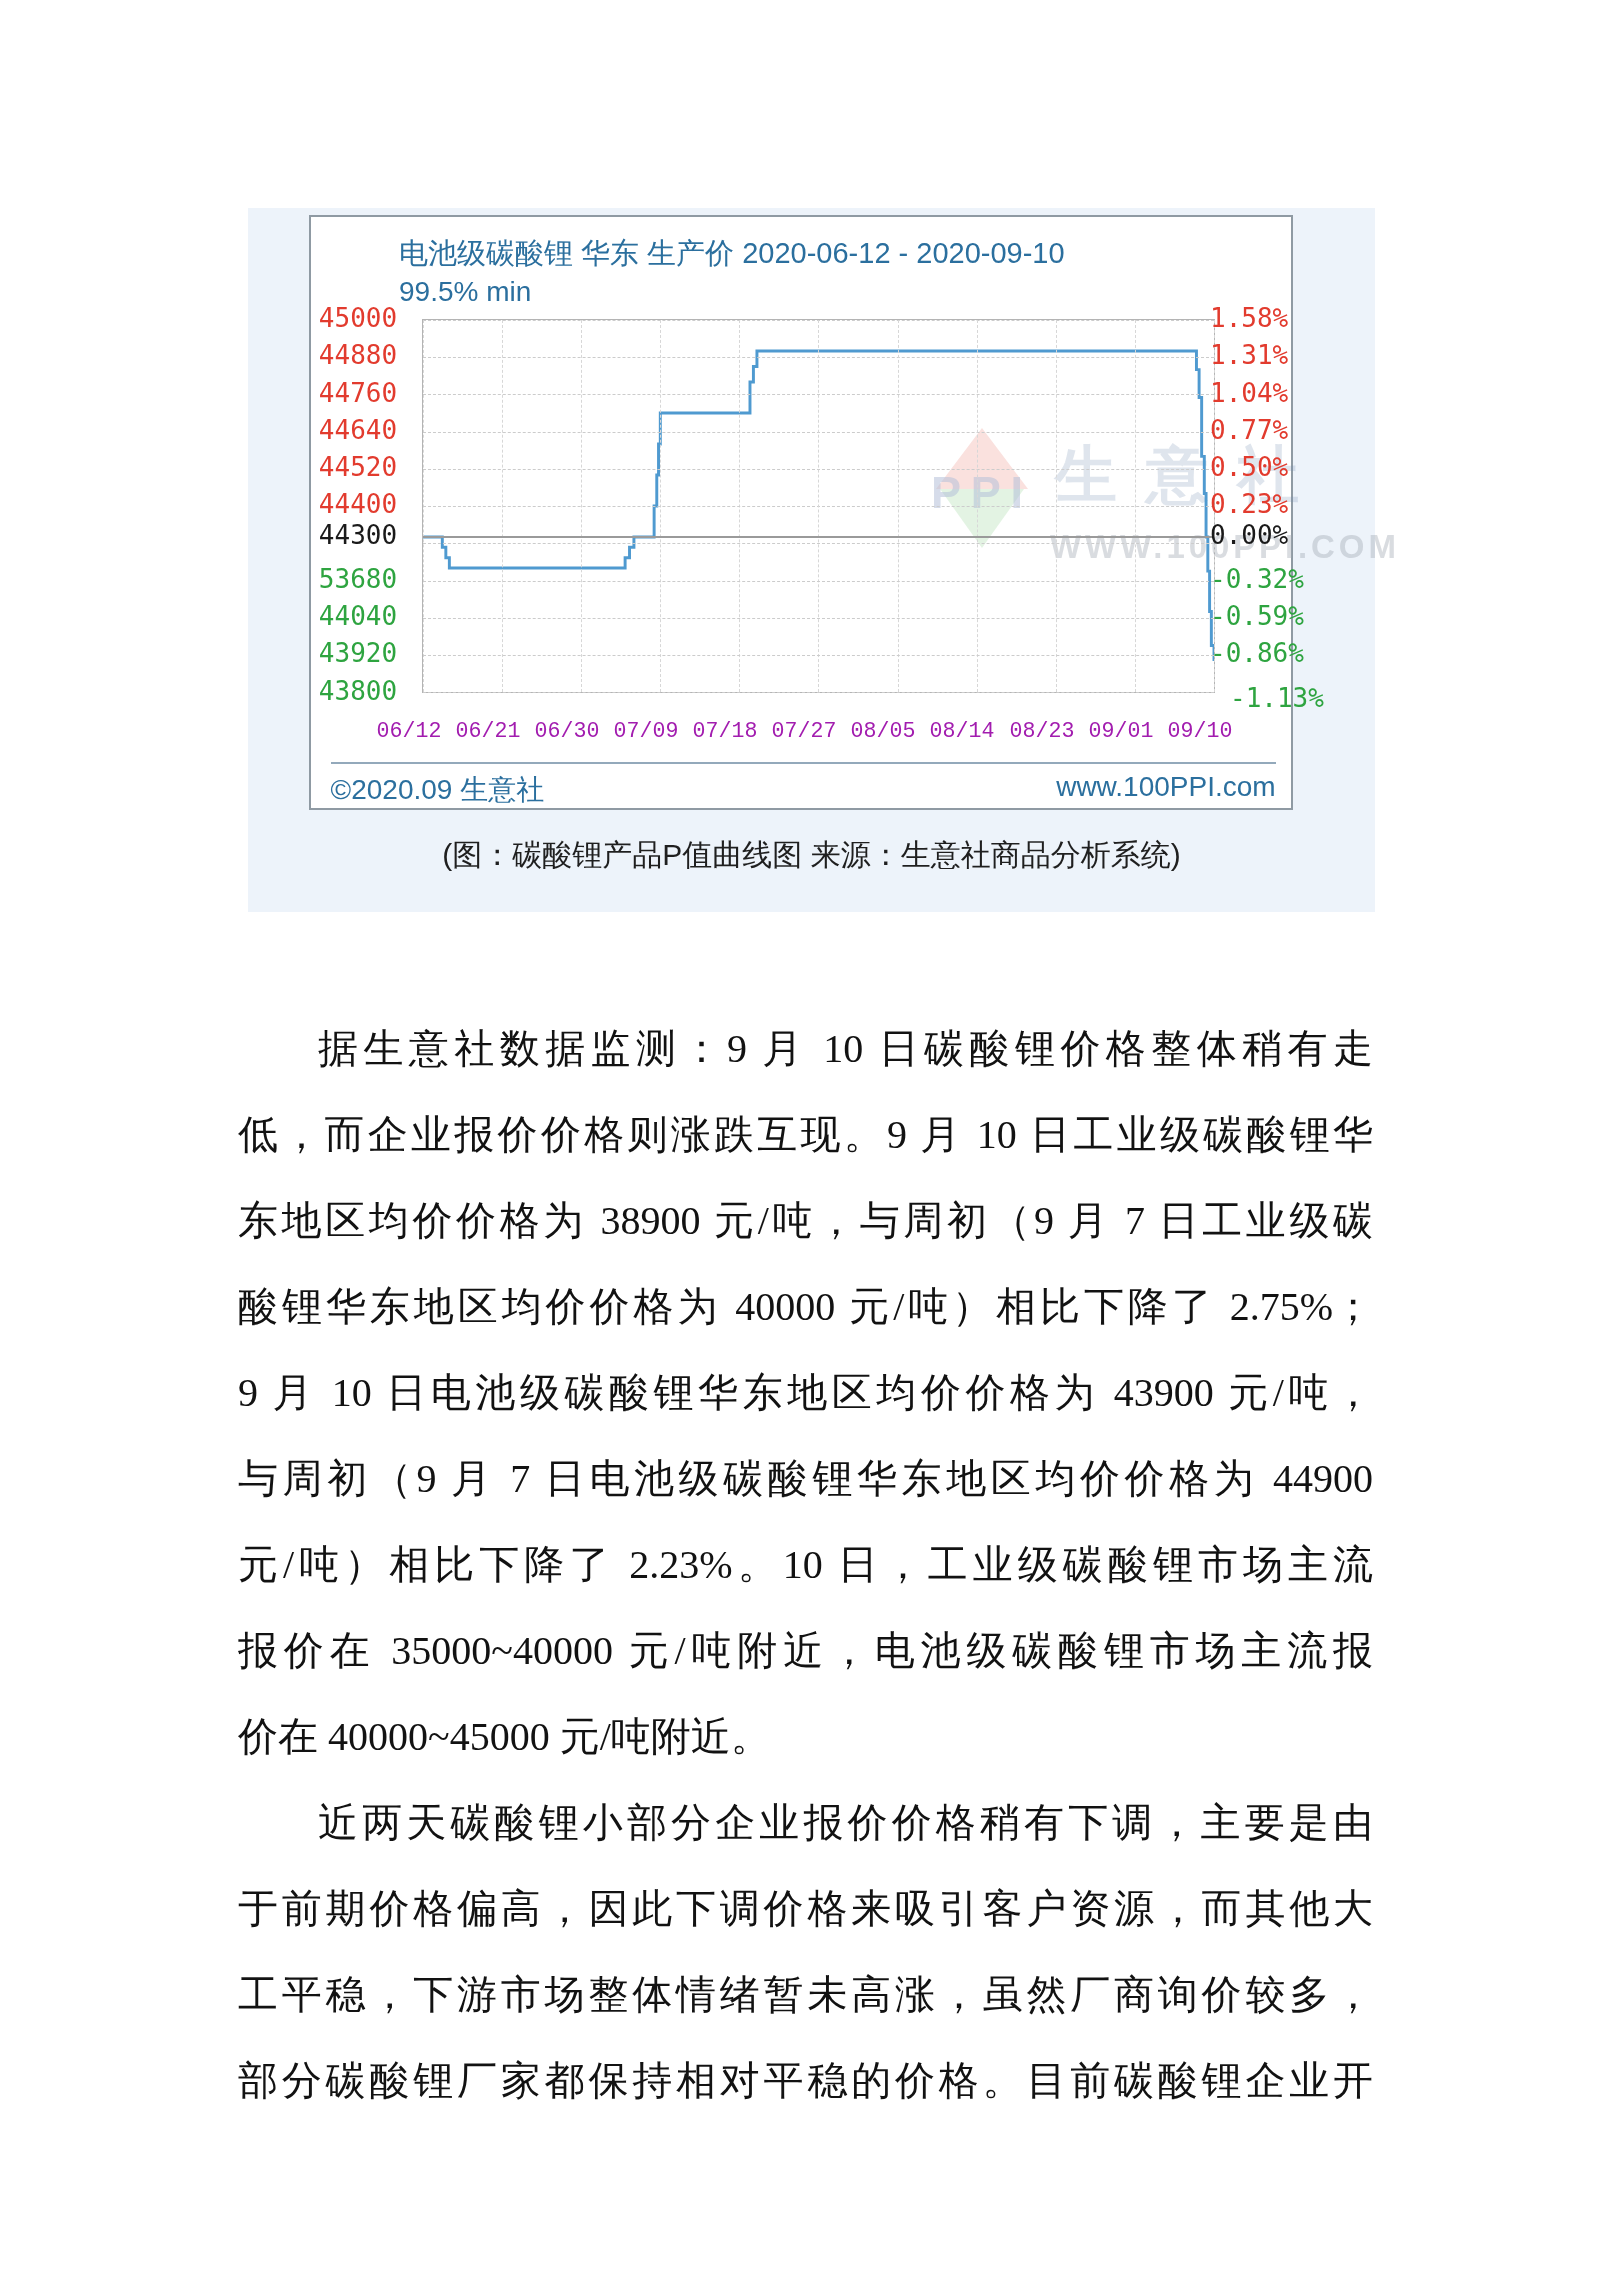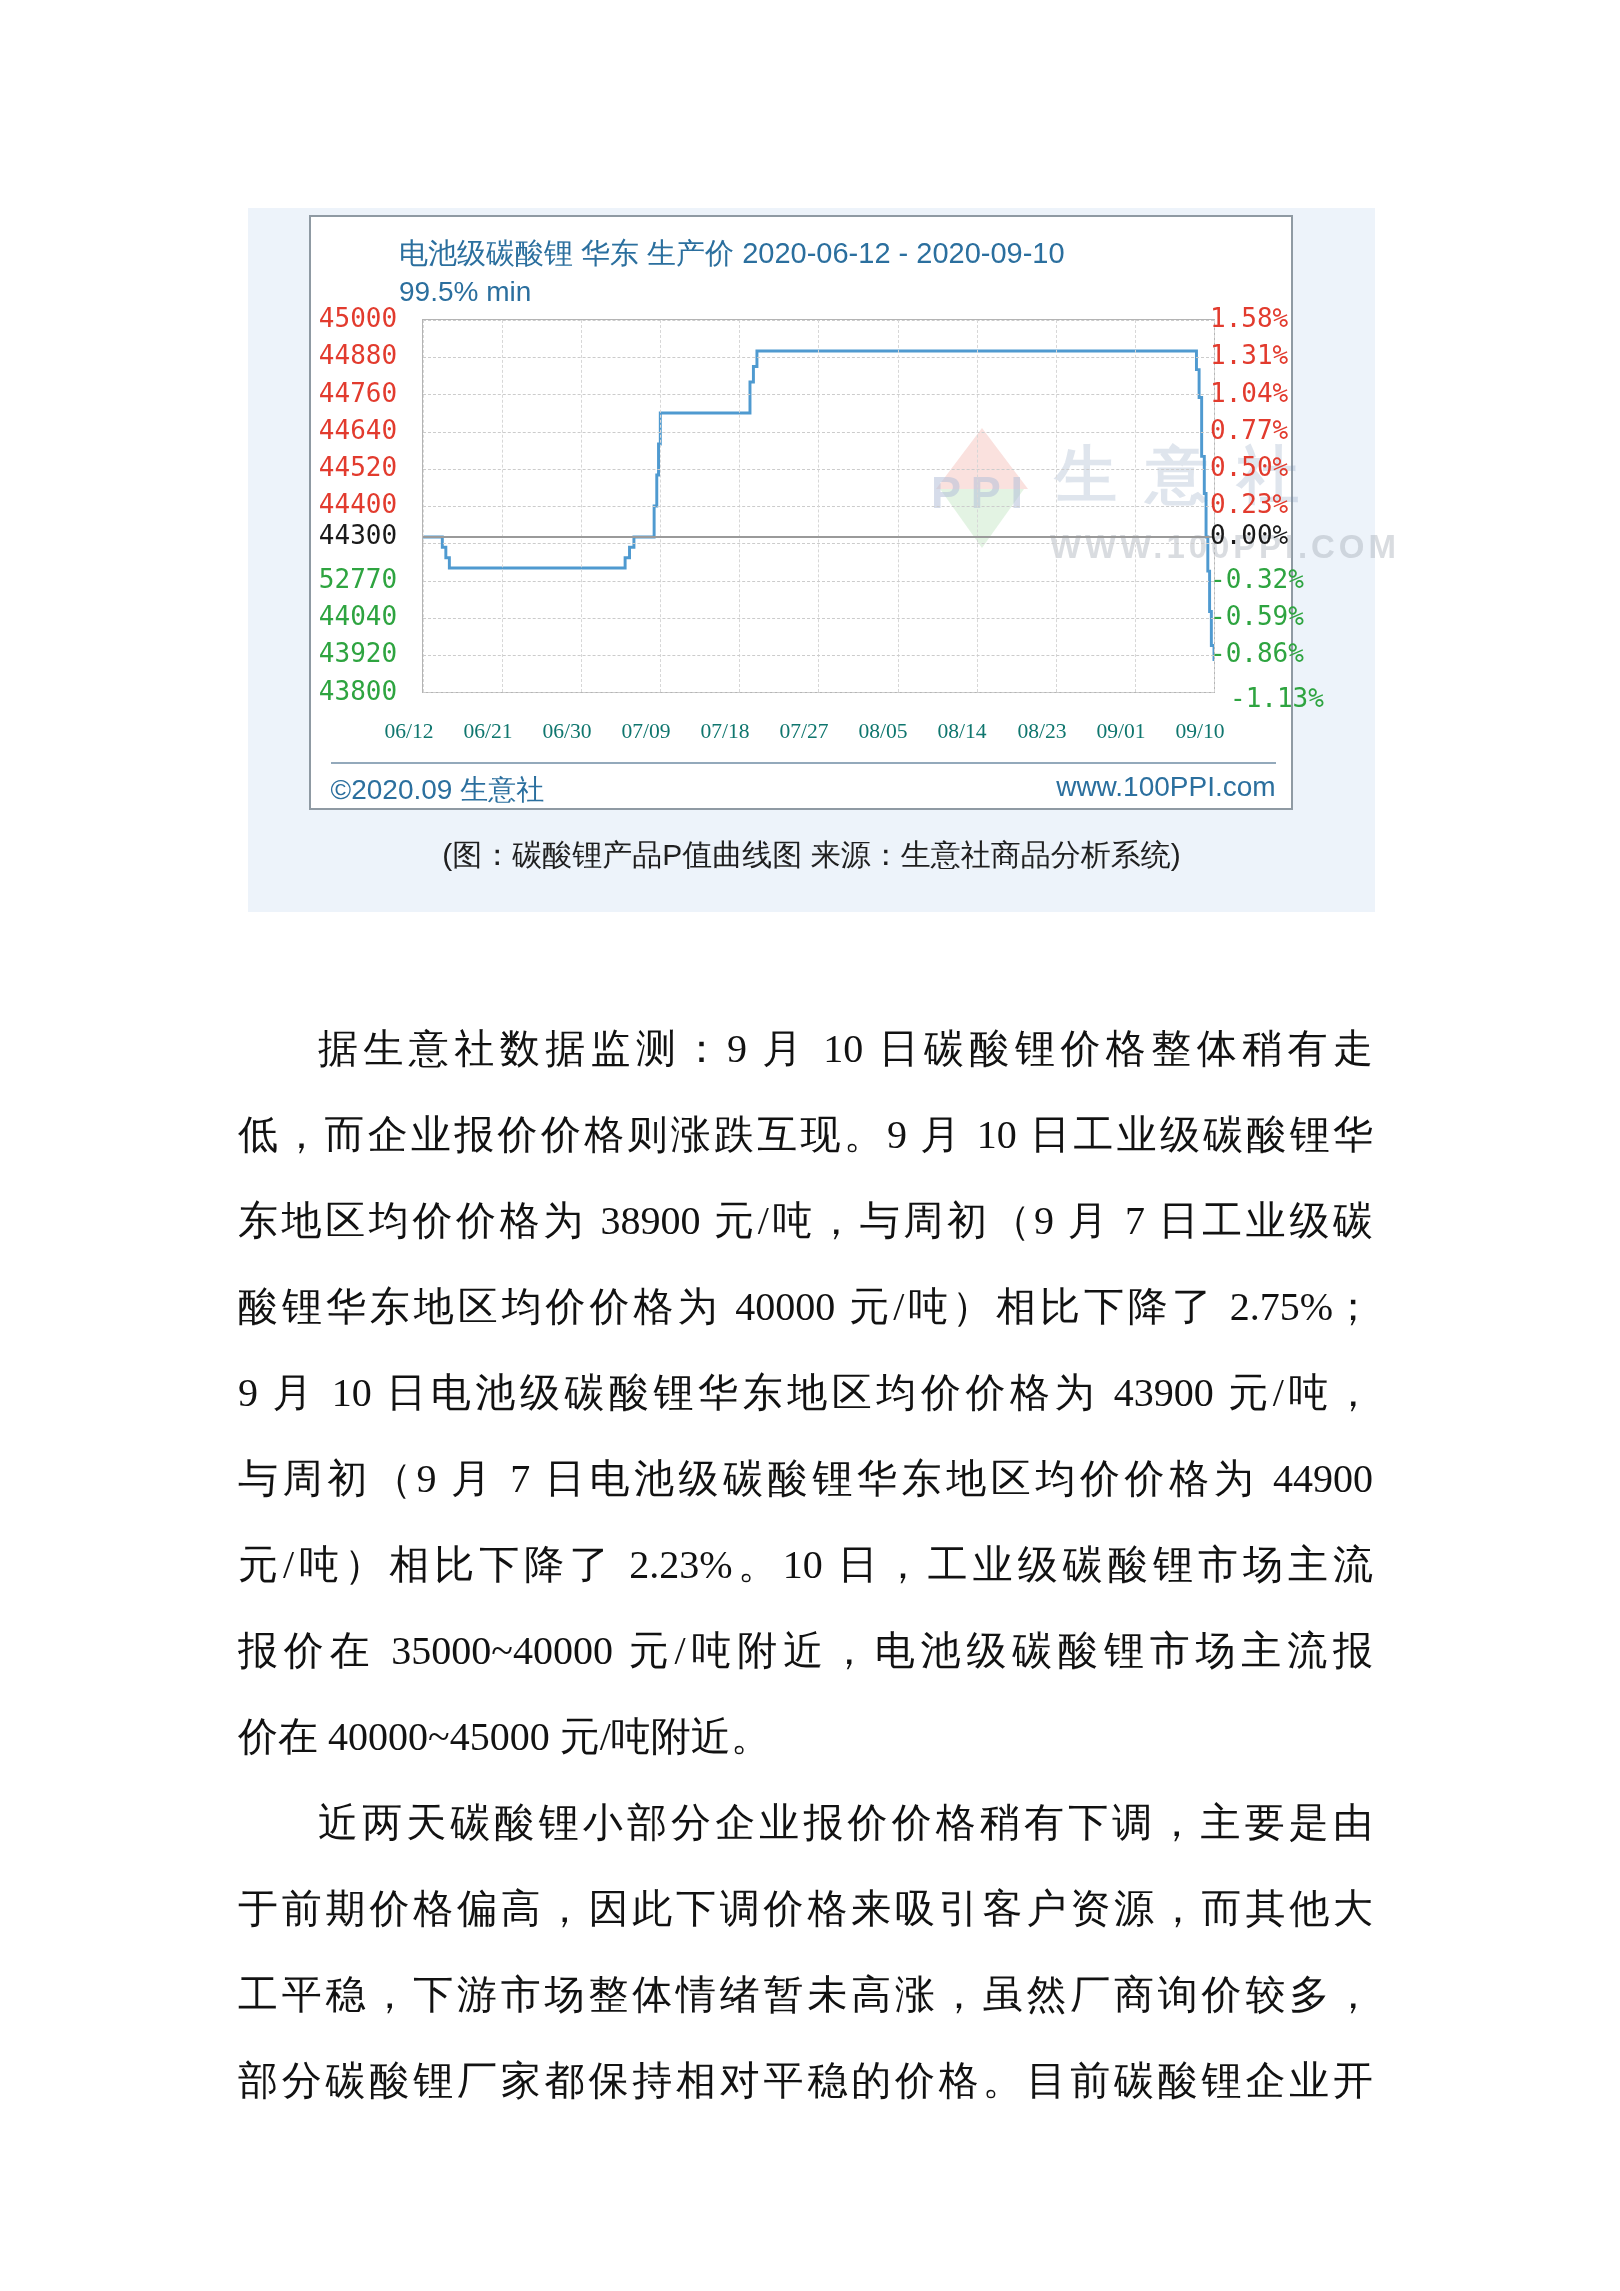--- a/index.html
+++ b/index.html
@@ -39,22 +39,22 @@
     position:absolute;font-family:"DejaVu Sans Mono","Liberation Mono",monospace;
     font-size:26px;line-height:23.5px;white-space:nowrap;
   }
   .axis-left{width:90px;text-align:right;}
   .axis-right{text-align:left;}
   .axis-up{color:#e23b2e;}
   .axis-base{color:#1a1a1a;}
   .axis-down{color:#2ea440;}
   .x-tick{
     position:absolute;top:502px;width:78px;text-align:center;
-    font-family:Liberation Serif, serif;
-    font-size:21.6px;color:#0f766e;white-space:nowrap;
+    font-family:Liberation Mono, monospace;
+    font-size:21.6px;color:#a21caf;white-space:nowrap;
   }
   
   .wm-logo{position:absolute;left:495px;top:108px;width:127px;height:127px;opacity:0.55;}
   .wm-tri-up{
     position:absolute;left:17.6px;top:0;width:0;height:0;
     border-left:46px solid transparent;border-right:46px solid transparent;
     border-bottom:61px solid #f6c9c4;
   }
   .wm-tri-down{
     position:absolute;left:21.6px;top:61px;width:0;height:0;
@@ -150,21 +150,21 @@
       </div>
 
     <div id="left-axis">
         <div class="axis-label axis-left axis-up" style="top: 90px; left: -3.9px;">45000</div>
         <div class="axis-label axis-left axis-up" style="top: 127px; left: -3.9px;">44880</div>
         <div class="axis-label axis-left axis-up" style="top: 165px; left: -3.9px;">44760</div>
         <div class="axis-label axis-left axis-up" style="top: 202px; left: -3.9px;">44640</div>
         <div class="axis-label axis-left axis-up" style="top: 239px; left: -3.9px;">44520</div>
         <div class="axis-label axis-left axis-up" style="top: 276px; left: -3.9px;">44400</div>
         <div class="axis-label axis-left axis-base" style="top: 307px; left: -3.9px;">44300</div>
-        <div class="axis-label axis-left axis-down" style="top: 351px; left: -3.9px;">52770</div>
+        <div class="axis-label axis-left axis-down" style="top: 351px; left: -3.9px;">53680</div>
         <div class="axis-label axis-left axis-down" style="top: 388px; left: -3.9px;">44040</div>
         <div class="axis-label axis-left axis-down" style="top: 425px; left: -3.9px;">43920</div>
         <div class="axis-label axis-left axis-down" style="top: 463px; left: -3.9px;">43800</div>
       </div>
     <div id="right-axis">
         <div class="axis-label axis-right axis-up" style="top: 90px; left: 899px;">1.58%</div>
         <div class="axis-label axis-right axis-up" style="top: 127px; left: 899px;">1.31%</div>
         <div class="axis-label axis-right axis-up" style="top: 165px; left: 899px;">1.04%</div>
         <div class="axis-label axis-right axis-up" style="top: 202px; left: 899px;">0.77%</div>
         <div class="axis-label axis-right axis-up" style="top: 239px; left: 899px;">0.50%</div>

